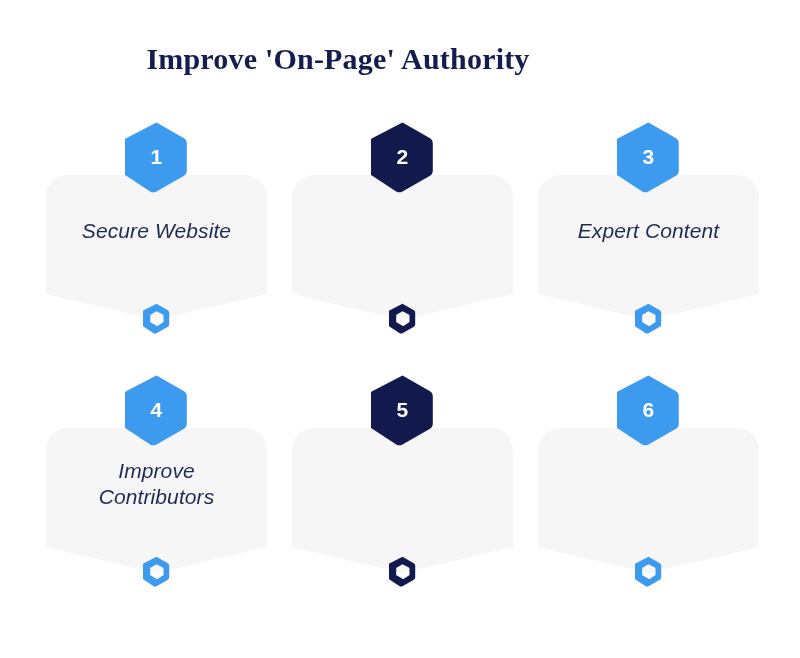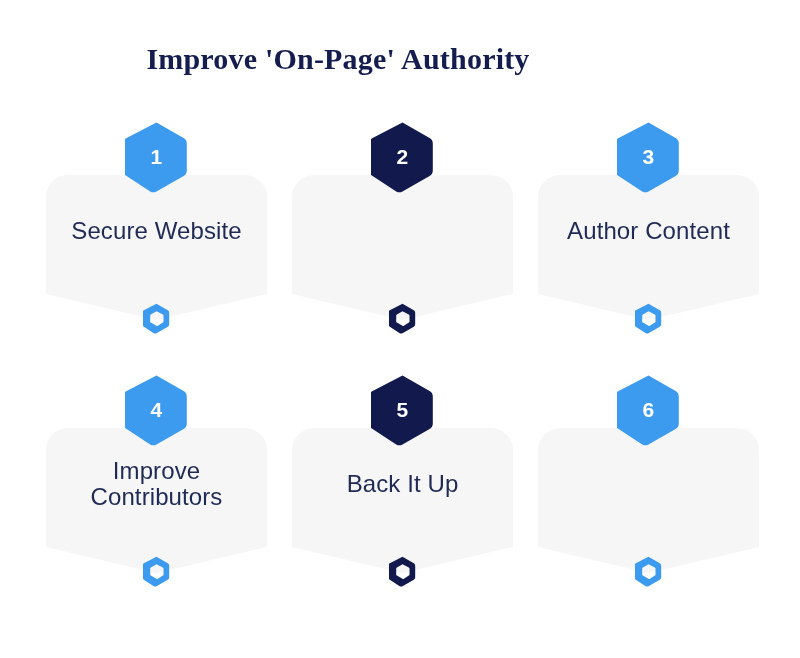--- a/index.html
+++ b/index.html
@@ -87,27 +87,28 @@
   .card-label {
     position: absolute;
     left: 8px;
     top: 57px;
     width: 205px;
     height: 112px;
     display: flex;
     align-items: center;
     justify-content: center;
     text-align: center;
-    font-size: 24px;
+    font-size: 21px;
     font-weight: 400;
     line-height: 26px;
     color: #1f2a55;
     letter-spacing: 0.1px;
     padding: 0 6px;
     box-sizing: border-box;
+    font-style: italic;
   }
 
   
   .hex-badge {
     position: absolute;
     left: 79px;
     top: 3px;
     width: 63px;
     height: 72px;
   }
@@ -182,21 +183,21 @@
       <div class="hex-dot">
         <svg viewBox="0 0 27 31" xmlns="http://www.w3.org/2000/svg">
           <path d="M13.5 0.8 L24.8 7.3 Q26.2 8.1 26.2 9.7 L26.2 21.3 Q26.2 22.9 24.8 23.7 L13.5 30.2 Q12.1 31 10.7 30.2 L0.8 23.7 Q-0.6 22.9 -0.6 21.3 L-0.6 9.7 Q-0.6 8.1 0.8 7.3 Z
                    M13.5 8.2 L7.9 11.4 Q7.2 11.8 7.2 12.6 L7.2 18.4 Q7.2 19.2 7.9 19.6 L13.5 22.8 Q14.2 23.2 14.9 22.8 L19.8 19.6 Q20.5 19.2 20.5 18.4 L20.5 12.6 Q20.5 11.8 19.8 11.4 Z" fill="#121a4d" fill-rule="evenodd"></path>
         </svg>
       </div>
     </div>
 
     <div class="card-slot col-2 row-0">
       <div class="card-body" style="background: rgb(246, 246, 247);"></div>
-      <div class="card-label" style="color: rgb(31, 42, 85);">Author Content</div>
+      <div class="card-label" style="color: rgb(31, 42, 85);">Expert Content</div>
       <div class="hex-badge">
         <svg viewBox="0 0 63 72" xmlns="http://www.w3.org/2000/svg">
           <path d="M31.5 1.6 L58.6 17.1 Q61.8 19 61.8 22.6 L61.8 49.4 Q61.8 53 58.6 54.9 L31.5 70.4 Q28.4 72.2 25.2 70.4 L1.6 54.9 Q-1.6 53 -1.6 49.4 L-1.6 22.6 Q-1.6 19 1.6 17.1 Z" fill="#3d9bef"></path>
         </svg>
         <div class="hex-num" style="color: rgb(255, 255, 255);">3</div>
       </div>
       <div class="hex-dot">
         <svg viewBox="0 0 27 31" xmlns="http://www.w3.org/2000/svg">
           <path d="M13.5 0.8 L24.8 7.3 Q26.2 8.1 26.2 9.7 L26.2 21.3 Q26.2 22.9 24.8 23.7 L13.5 30.2 Q12.1 31 10.7 30.2 L0.8 23.7 Q-0.6 22.9 -0.6 21.3 L-0.6 9.7 Q-0.6 8.1 0.8 7.3 Z
                    M13.5 8.2 L7.9 11.4 Q7.2 11.8 7.2 12.6 L7.2 18.4 Q7.2 19.2 7.9 19.6 L13.5 22.8 Q14.2 23.2 14.9 22.8 L19.8 19.6 Q20.5 19.2 20.5 18.4 L20.5 12.6 Q20.5 11.8 19.8 11.4 Z" fill="#3d9bef" fill-rule="evenodd"></path>
@@ -216,21 +217,20 @@
       <div class="hex-dot">
         <svg viewBox="0 0 27 31" xmlns="http://www.w3.org/2000/svg">
           <path d="M13.5 0.8 L24.8 7.3 Q26.2 8.1 26.2 9.7 L26.2 21.3 Q26.2 22.9 24.8 23.7 L13.5 30.2 Q12.1 31 10.7 30.2 L0.8 23.7 Q-0.6 22.9 -0.6 21.3 L-0.6 9.7 Q-0.6 8.1 0.8 7.3 Z
                    M13.5 8.2 L7.9 11.4 Q7.2 11.8 7.2 12.6 L7.2 18.4 Q7.2 19.2 7.9 19.6 L13.5 22.8 Q14.2 23.2 14.9 22.8 L19.8 19.6 Q20.5 19.2 20.5 18.4 L20.5 12.6 Q20.5 11.8 19.8 11.4 Z" fill="#3d9bef" fill-rule="evenodd"></path>
         </svg>
       </div>
     </div>
 
     <div class="card-slot col-1 row-1">
       <div class="card-body" style="background: rgb(246, 246, 247);"></div>
-      <div class="card-label" style="color: rgb(31, 42, 85);">Back It Up</div>
       <div class="hex-badge">
         <svg viewBox="0 0 63 72" xmlns="http://www.w3.org/2000/svg">
           <path d="M31.5 1.6 L58.6 17.1 Q61.8 19 61.8 22.6 L61.8 49.4 Q61.8 53 58.6 54.9 L31.5 70.4 Q28.4 72.2 25.2 70.4 L1.6 54.9 Q-1.6 53 -1.6 49.4 L-1.6 22.6 Q-1.6 19 1.6 17.1 Z" fill="#121a4d"></path>
         </svg>
         <div class="hex-num" style="color: rgb(255, 255, 255);">5</div>
       </div>
       <div class="hex-dot">
         <svg viewBox="0 0 27 31" xmlns="http://www.w3.org/2000/svg">
           <path d="M13.5 0.8 L24.8 7.3 Q26.2 8.1 26.2 9.7 L26.2 21.3 Q26.2 22.9 24.8 23.7 L13.5 30.2 Q12.1 31 10.7 30.2 L0.8 23.7 Q-0.6 22.9 -0.6 21.3 L-0.6 9.7 Q-0.6 8.1 0.8 7.3 Z
                    M13.5 8.2 L7.9 11.4 Q7.2 11.8 7.2 12.6 L7.2 18.4 Q7.2 19.2 7.9 19.6 L13.5 22.8 Q14.2 23.2 14.9 22.8 L19.8 19.6 Q20.5 19.2 20.5 18.4 L20.5 12.6 Q20.5 11.8 19.8 11.4 Z" fill="#121a4d" fill-rule="evenodd"></path>

